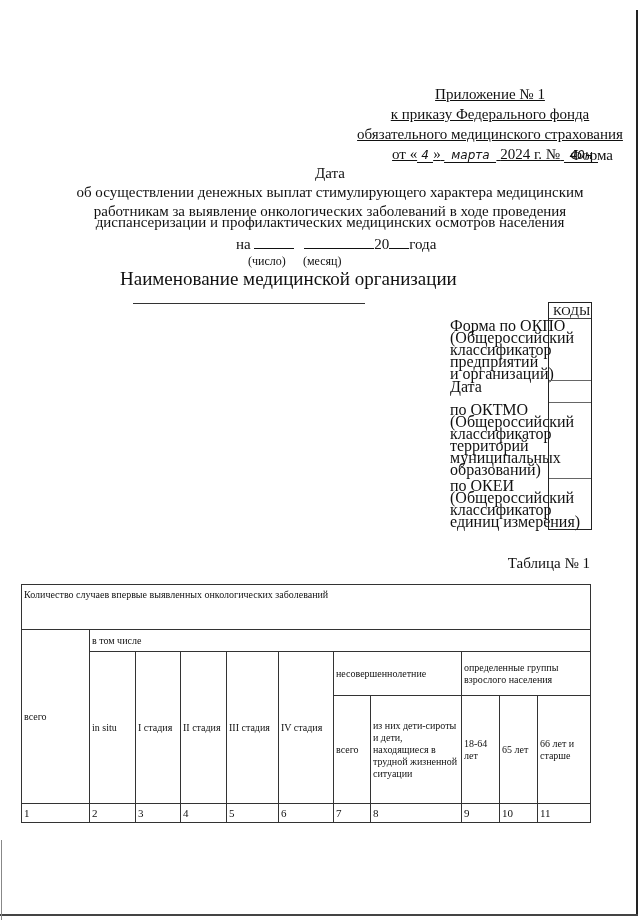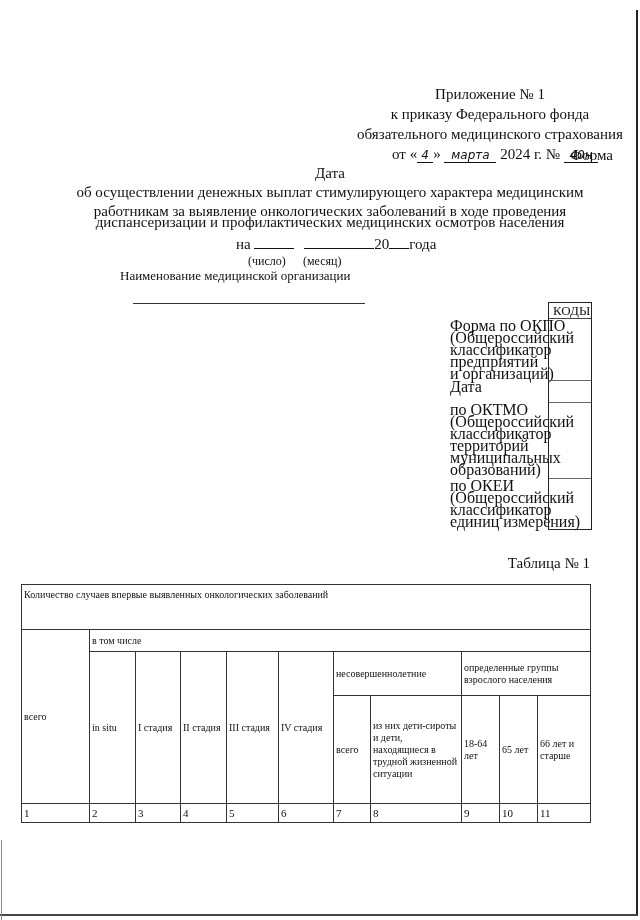--- a/index.html
+++ b/index.html
@@ -3,28 +3,28 @@
 <meta charset="utf-8">
 <style>
   html, body { margin: 0; padding: 0; background: #ffffff; }
   body { width: 640px; height: 920px; position: relative; overflow: hidden;
          font-family: "Liberation Serif", "DejaVu Serif", serif; color: #111; }
   .abs { position: absolute; }
   .page-border-right { position: absolute; left: 636px; top: 10px; width: 2px; height: 905px; background: #222; }
   .page-border-bottom { position: absolute; left: 0; top: 914px; width: 638px; height: 2px; background: #444; }
   .page-border-left { position: absolute; left: 1px; top: 840px; width: 1px; height: 80px; background: #888; }
 
-  .appendix { position: absolute; left: 340px; width: 300px; text-align: center; font-size: 15px; line-height: 20px; }
+  .appendix { position: absolute; left: 340px; width: 300px; text-align: center; font-size: 15px; line-height: 20px; text-decoration: underline; }
   .hw { font-family: "DejaVu Sans", sans-serif; font-style: italic; font-size: 12px; display: inline-block; border-bottom: 1px solid #111; text-align: center; line-height: 14px; }
 
   .forma { position: absolute; top: 146px; right: 27px; font-size: 15px; }
   .title-block { position: absolute; left: 40px; width: 580px; text-align: center; font-size: 15px; line-height: 19px; }
   .blank { display: inline-block; border-bottom: 1px solid #111; height: 13px; vertical-align: baseline; }
   .small-caption { position: absolute; font-size: 12px; }
-  .org-name { position: absolute; left: 120px; top: 268px; font-size: 13px; }
+  .org-name { position: absolute; left: 120px; top: 268px; font-size: 19px; }
   .org-line { position: absolute; left: 133px; top: 303px; width: 232px; height: 1px; background: #333; }
 
   .codes-labels { position: absolute; left: 450px; font-size: 16px; line-height: 12px; }
   .codes-box { position: absolute; left: 548px; top: 302px; width: 42px; border: 1px solid #222; }
   .codes-box .hdr { height: 15px; border-bottom: 1px solid #444; font-size: 13px; line-height: 15px; padding-left: 4px; }
   .codes-box .cell { border-bottom: 1px solid #666; }
   .codes-box .cell:last-child { border-bottom: none; }
 
   .table-title { position: absolute; top: 555px; right: 50px; font-size: 15px; }
 

